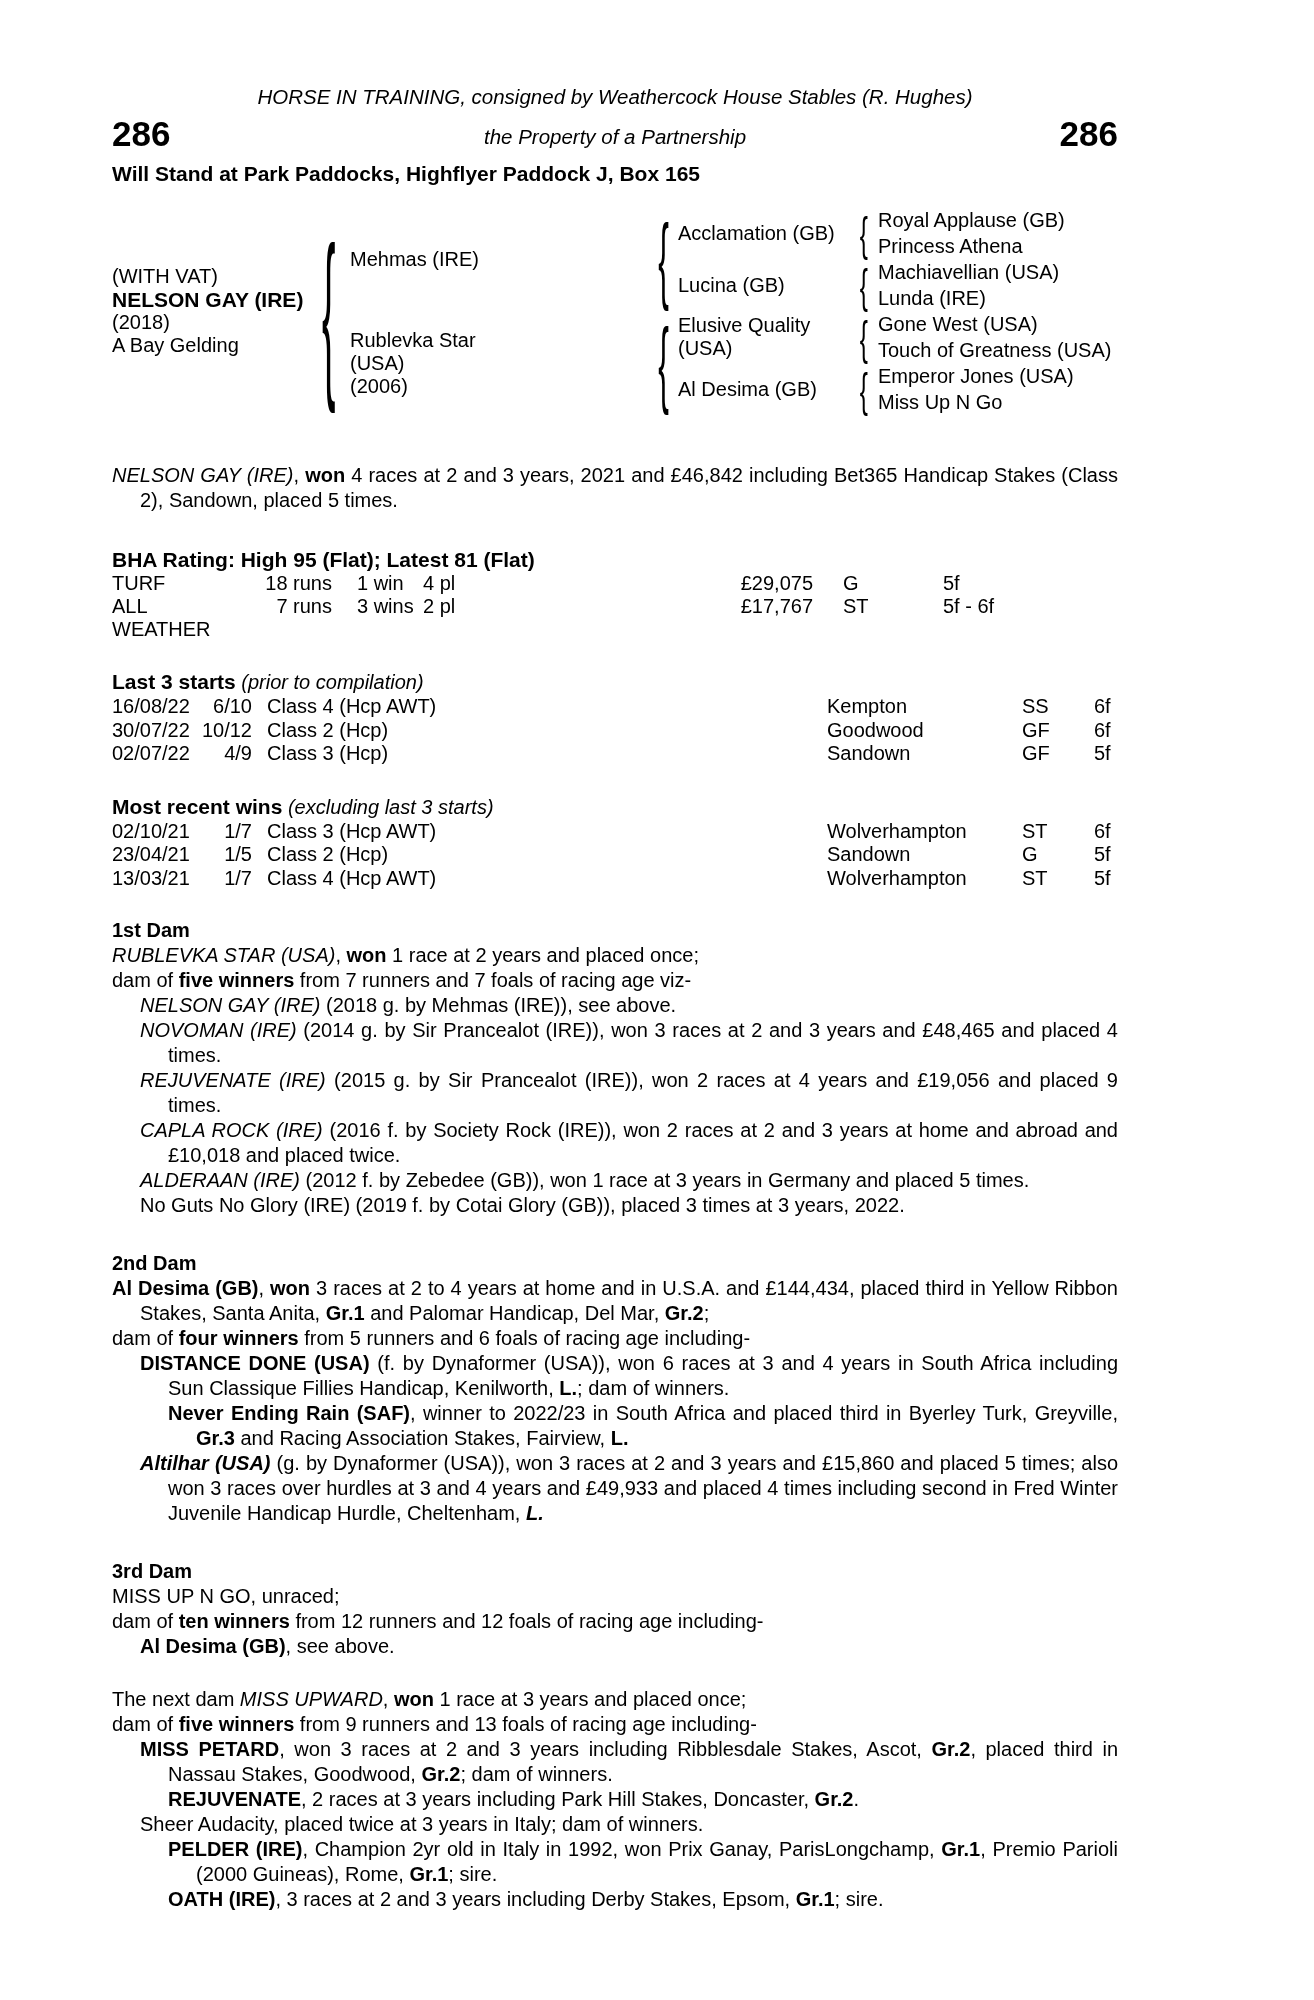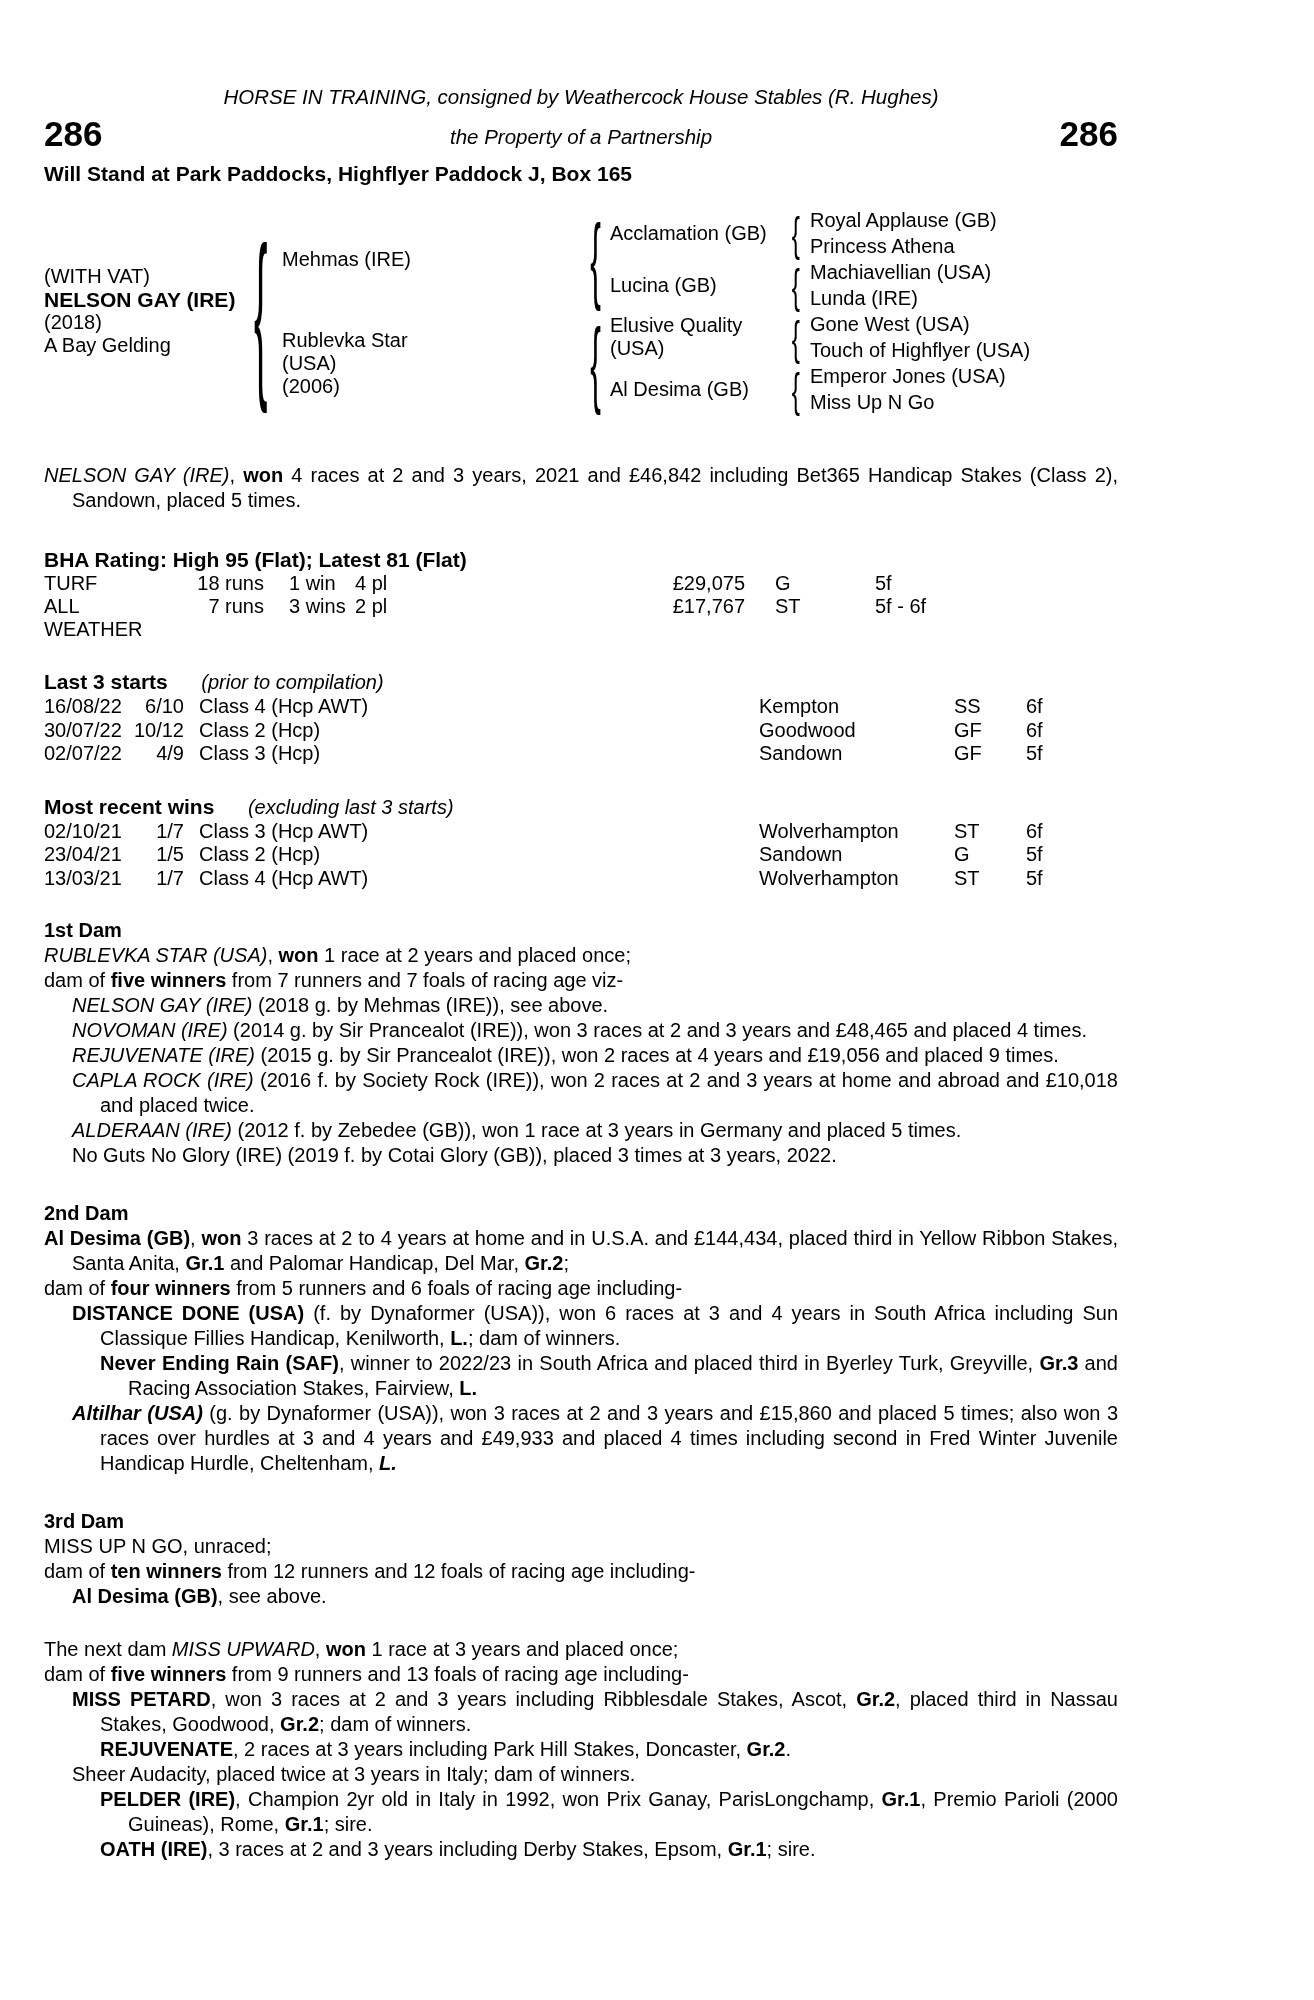--- a/index.html
+++ b/index.html
@@ -2,21 +2,21 @@
 <html><head>
 <meta charset="utf-8">
 <style>
   * { margin:0; padding:0; box-sizing:border-box; }
   html,body { background:#ffffff; }
   body{
     width:1314px; height:2000px; overflow:hidden;
     color:#000; font-family:"Liberation Sans", sans-serif;
     font-size:20px; line-height:25px;
   }
-  .page{ width:1314px; height:1723px; padding:84px 196px 0 44px; }
+  .page{ width:1314px; height:1723px; padding:84px 196px 0 112px; }
 
   .i{ font-style:italic; }
   .b{ font-weight:bold; }
   .bi{ font-weight:bold; font-style:italic; }
 
   
   .consign{ text-align:center; font-style:italic; font-size:20.5px; }
   .lot-row{ display:flex; align-items:flex-end; margin-top:2px; height:42px; }
   .lot{ font-size:35px; font-weight:bold; line-height:38px; }
   .property{ flex:1; text-align:center; font-style:italic; font-size:20.5px; padding-bottom:4px; }
@@ -62,21 +62,21 @@
   .bha-grid .runs{ text-align:right; }
   .bha-grid .wins{ padding-left:25px; }
   .bha-grid .prize{ text-align:right; }
   .bha-grid .going{ padding-left:30px; }
   .bha-grid .dist{ padding-left:50px; }
 
   
   .starts{ margin-top:28px; }
   .starts-heading{ line-height:25px; }
   .starts-title{ font-weight:bold; font-size:21px; }
-  .starts-note{ font-style:italic;margin-left:28px; }
+  .starts-note{ font-style:italic; }
   .race-grid{
     display:grid; line-height:23.5px;
     grid-template-columns:85px 55px 575px 195px 72px auto;
   }
   .race-grid .pos{ text-align:right; }
   .race-grid .cls{ padding-left:15px; }
 
   
   .dam-section{ margin-top:33px; }
   .dam1-section{ margin-top:28px; }
@@ -152,21 +152,21 @@
       </div>
     <div class="pcell bcell c6 r79">
         <span class="brace brace-s"></span>
       </div>
 
     <div class="pcell leaf c7 r1">Royal Applause (GB)</div>
     <div class="pcell leaf c7 r2">Princess Athena</div>
     <div class="pcell leaf c7 r3">Machiavellian (USA)</div>
     <div class="pcell leaf c7 r4">Lunda (IRE)</div>
     <div class="pcell leaf c7 r5">Gone West (USA)</div>
-    <div class="pcell leaf c7 r6">Touch of Highflyer (USA)</div>
+    <div class="pcell leaf c7 r6">Touch of Greatness (USA)</div>
     <div class="pcell leaf c7 r7">Emperor Jones (USA)</div>
     <div class="pcell leaf c7 r8">Miss Up N Go</div>
   </div>
 
   <p class="para p0 race-record"><span class="i">NELSON GAY (IRE)</span><span>, </span><span class="b">won</span><span> 4 races at 2 and 3 years, 2021 and £46,842 including Bet365 Handicap Stakes (Class 2), Sandown, placed 5 times.</span></p>
 
   <div class="bha">
     <div class="bha-heading">BHA Rating: High 95 (Flat); Latest 81 (Flat)</div>
     <div class="bha-grid">
       <div>TURF</div>

